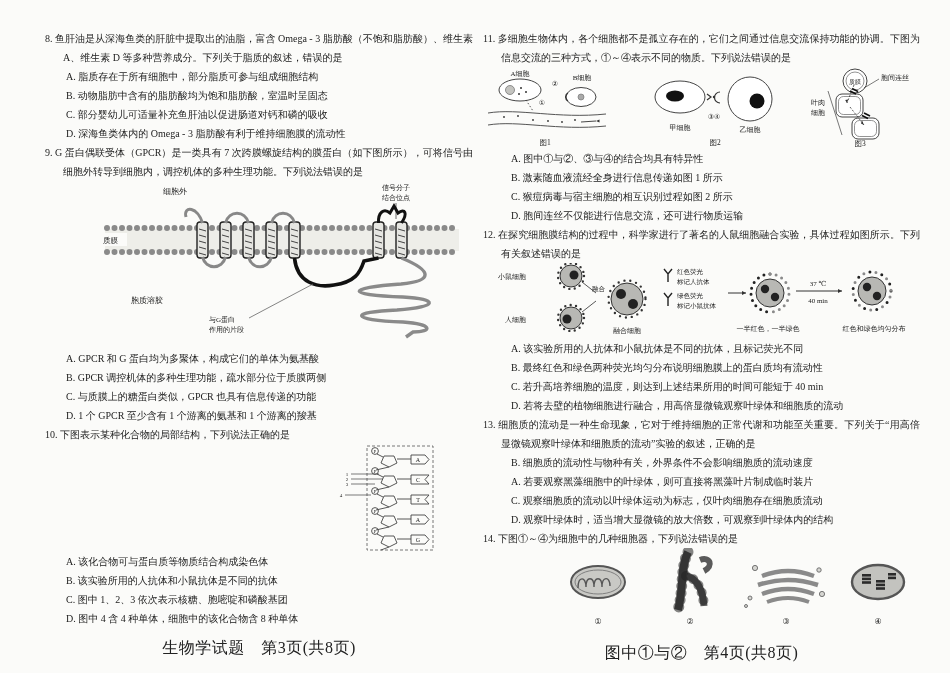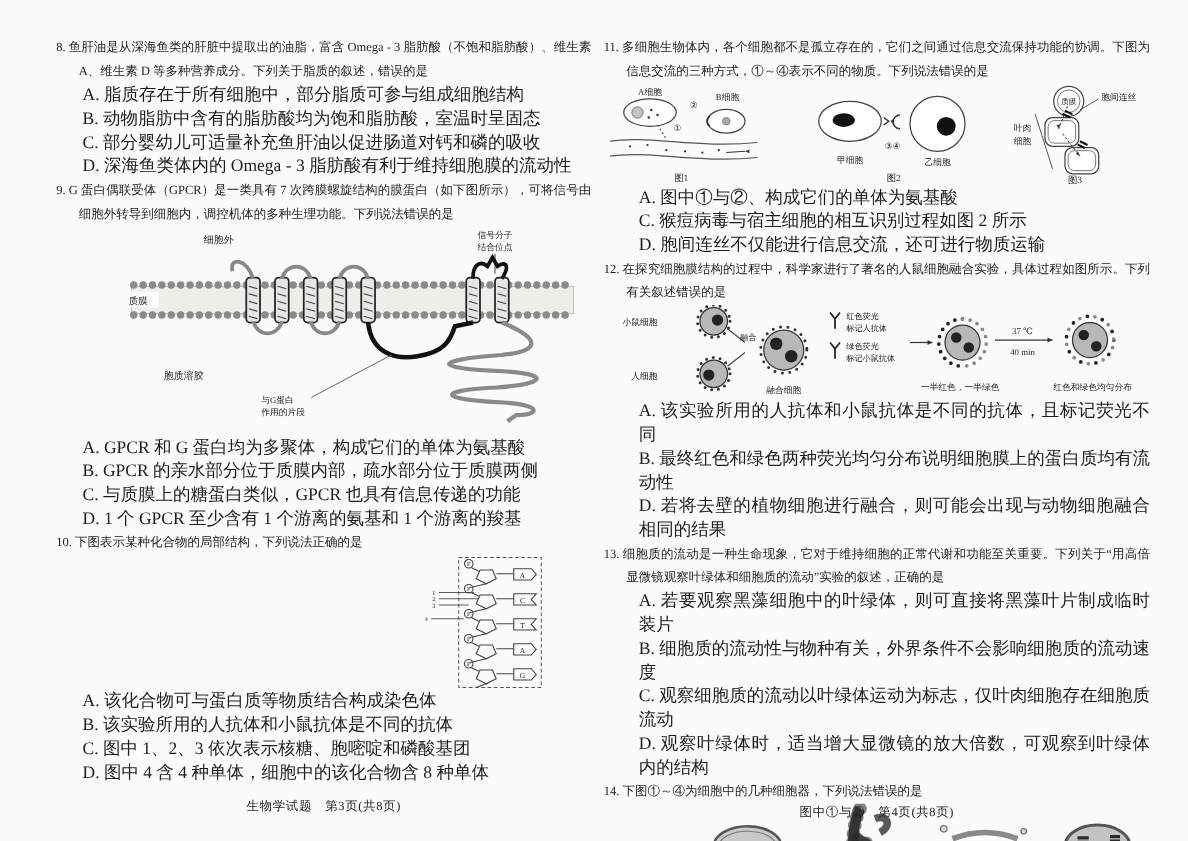--- a/index.html
+++ b/index.html
@@ -10,28 +10,28 @@
   }
   .page{position:absolute;top:0;height:673px;}
   #page3{left:45px;width:428px;}
   #page4{left:483px;width:437px;}
   .page-inner{padding-top:29px;}
   p{margin:0;}
   .stem{
     font-size:10px;line-height:19px;text-align:justify;
     padding-left:18px;text-indent:-18px;
   }
-  .opt{font-size:14px;line-height:19px;text-align:justify;font-family:Liberation Serif, serif;}
+  .opt{font-size:10px;line-height:19px;text-align:justify;font-family:Liberation Serif, serif;}
   #page3 .opts{padding-left:21px;}
   #page4 .opts{padding-left:28px;}
   .fig{text-align:right;}
   .fig svg{display:inline-block;vertical-align:top;}
   .footer{
     position:absolute;left:0;right:0;text-align:center;
-    font-size:10px;color:#222;letter-spacing:.5px;
+    font-size:16px;color:#222;letter-spacing:.5px;
   }
   #page3 .footer{top:638px;}
   #page4 .footer{top:643px;}
   
   .ft{fill:#222;font-family:"Liberation Serif","DejaVu Serif",serif;}
   .f5{font-size:5px;} .f6{font-size:6px;} .f65{font-size:6.5px;}
   .f7{font-size:7px;} .f75{font-size:7.5px;} .f8{font-size:8px;}
   .mid{text-anchor:middle;}
 </style>
 </head>
@@ -99,21 +99,21 @@
 
           <text x="30" y="122" class="ft f8">胞质溶胶</text>
           <text x="108" y="141" class="ft f7">与G蛋白</text>
           <text x="108" y="151" class="ft f7">作用的片段</text>
           <line x1="148" y1="137" x2="212" y2="103" stroke="#666" stroke-width="0.8"></line>
         </svg>
       </div>
 
       <div class="opts">
         <p class="opt">A. GPCR 和 G 蛋白均为多聚体，构成它们的单体为氨基酸</p>
-        <p class="opt">B. GPCR 的亲水部分位于质膜内部，疏水部分位于质膜两侧</p>
+        <p class="opt">B. GPCR 调控机体的多种生理功能，疏水部分位于质膜两侧</p>
         <p class="opt">C. 与质膜上的糖蛋白类似，GPCR 也具有信息传递的功能</p>
         <p class="opt">D. 1 个 GPCR 至少含有 1 个游离的氨基和 1 个游离的羧基</p>
       </div>
     </div>
 
     <div>
       <p class="stem">10. 下图表示某种化合物的局部结构，下列说法正确的是</p>
 
       <div class="fig">
         <svg width="150" height="108" viewBox="0 0 150 108">
@@ -266,21 +266,22 @@
             <line x1="391" y1="12" x2="376" y2="21" stroke="#444" stroke-width="0.7"></line>
             <text x="330" y="38" class="ft f7 mid">叶肉</text>
             <text x="330" y="48" class="ft f7 mid">细胞</text>
             <line x1="340" y1="24" x2="354" y2="68" stroke="#555" stroke-width="0.8"></line>
             <text x="372" y="79" class="ft f75 mid">图3</text>
           </g>
         </svg>
       </div>
 
       <div class="opts">
-        <p class="opt">A. 图中①与②、构成它们的单体为氨基酸</p>
+        <p class="opt">A. 图中①与②、③与④的结合均具有特异性</p>
+        <p class="opt">B. 激素随血液流经全身进行信息传递如图 1 所示</p>
         <p class="opt">C. 猴痘病毒与宿主细胞的相互识别过程如图 2 所示</p>
         <p class="opt">D. 胞间连丝不仅能进行信息交流，还可进行物质运输</p>
       </div>
     </div>
 
     <div>
       <p class="stem">12. 在探究细胞膜结构的过程中，科学家进行了著名的人鼠细胞融合实验，具体过程如图所示。下列有关叙述错误的是</p>
 
       <div class="fig">
         <svg width="424" height="76" viewBox="0 0 424 76">
@@ -335,29 +336,30 @@
             <circle cx="371" cy="24" r="4.2" fill="#222"></circle>
               <circle cx="381" cy="33" r="4.2" fill="#222"></circle>
             <text x="378" y="68" class="ft f7 mid">红色和绿色均匀分布</text>
           </g>
         </svg>
       </div>
 
       <div class="opts">
         <p class="opt">A. 该实验所用的人抗体和小鼠抗体是不同的抗体，且标记荧光不同</p>
         <p class="opt">B. 最终红色和绿色两种荧光均匀分布说明细胞膜上的蛋白质均有流动性</p>
-        <p class="opt">D. 若将去壁的植物细胞进行融合，则可能会出现与动物细胞融合相同的结果</p>
+        <p class="opt">C. 若升高培养细胞的温度，则达到上述结果所用的时间可能短于 40 min</p>
+        <p class="opt">D. 若将去壁的植物细胞进行融合，用高倍显微镜观察叶绿体和细胞质的流动</p>
       </div>
     </div>
 
     <div>
       <p class="stem">13. 细胞质的流动是一种生命现象，它对于维持细胞的正常代谢和功能至关重要。下列关于“用高倍显微镜观察叶绿体和细胞质的流动”实验的叙述，正确的是</p>
       <div class="opts">
+        <p class="opt">B. 细胞质的流动性与物种有关，外界条件不会影响细胞质的流动速度</p>
         <p class="opt">A. 若要观察黑藻细胞中的叶绿体，则可直接将黑藻叶片制成临时装片</p>
-        <p class="opt">B. 细胞质的流动性与物种有关，外界条件不会影响细胞质的流动速度</p>
         <p class="opt">C. 观察细胞质的流动以叶绿体运动为标志，仅叶肉细胞存在细胞质流动</p>
         <p class="opt">D. 观察叶绿体时，适当增大显微镜的放大倍数，可观察到叶绿体内的结构</p>
       </div>
     </div>
 
     <div>
       <p class="stem">14. 下图①～④为细胞中的几种细胞器，下列说法错误的是</p>
       <div class="fig">
         <svg width="370" height="80" viewBox="0 0 370 80">
           <g>

